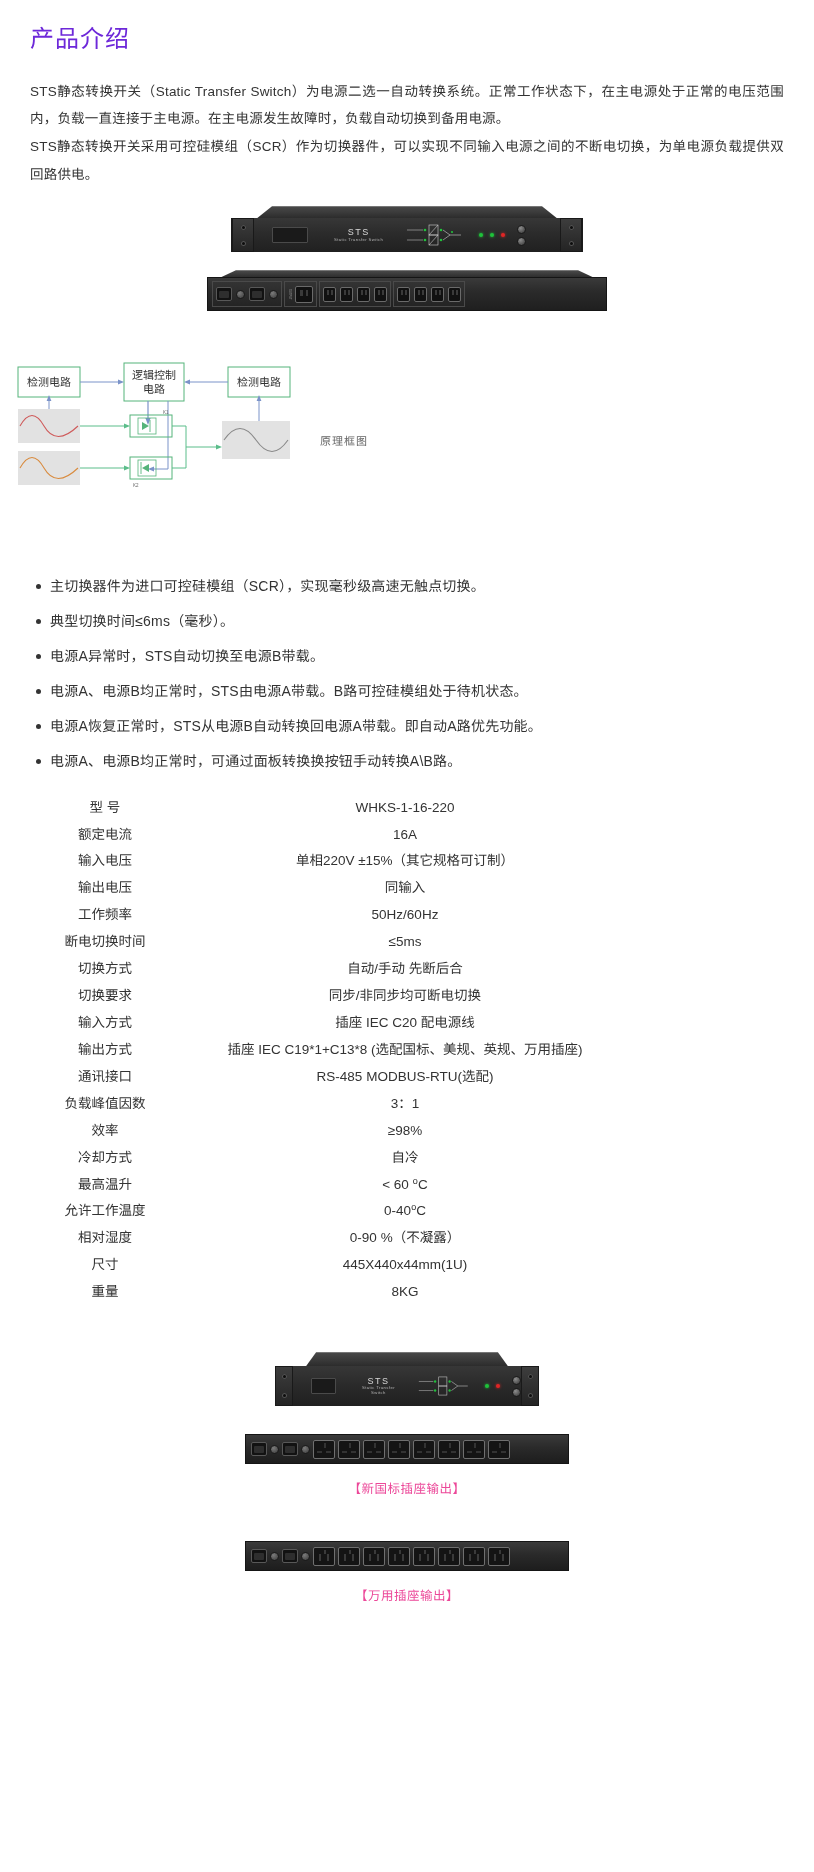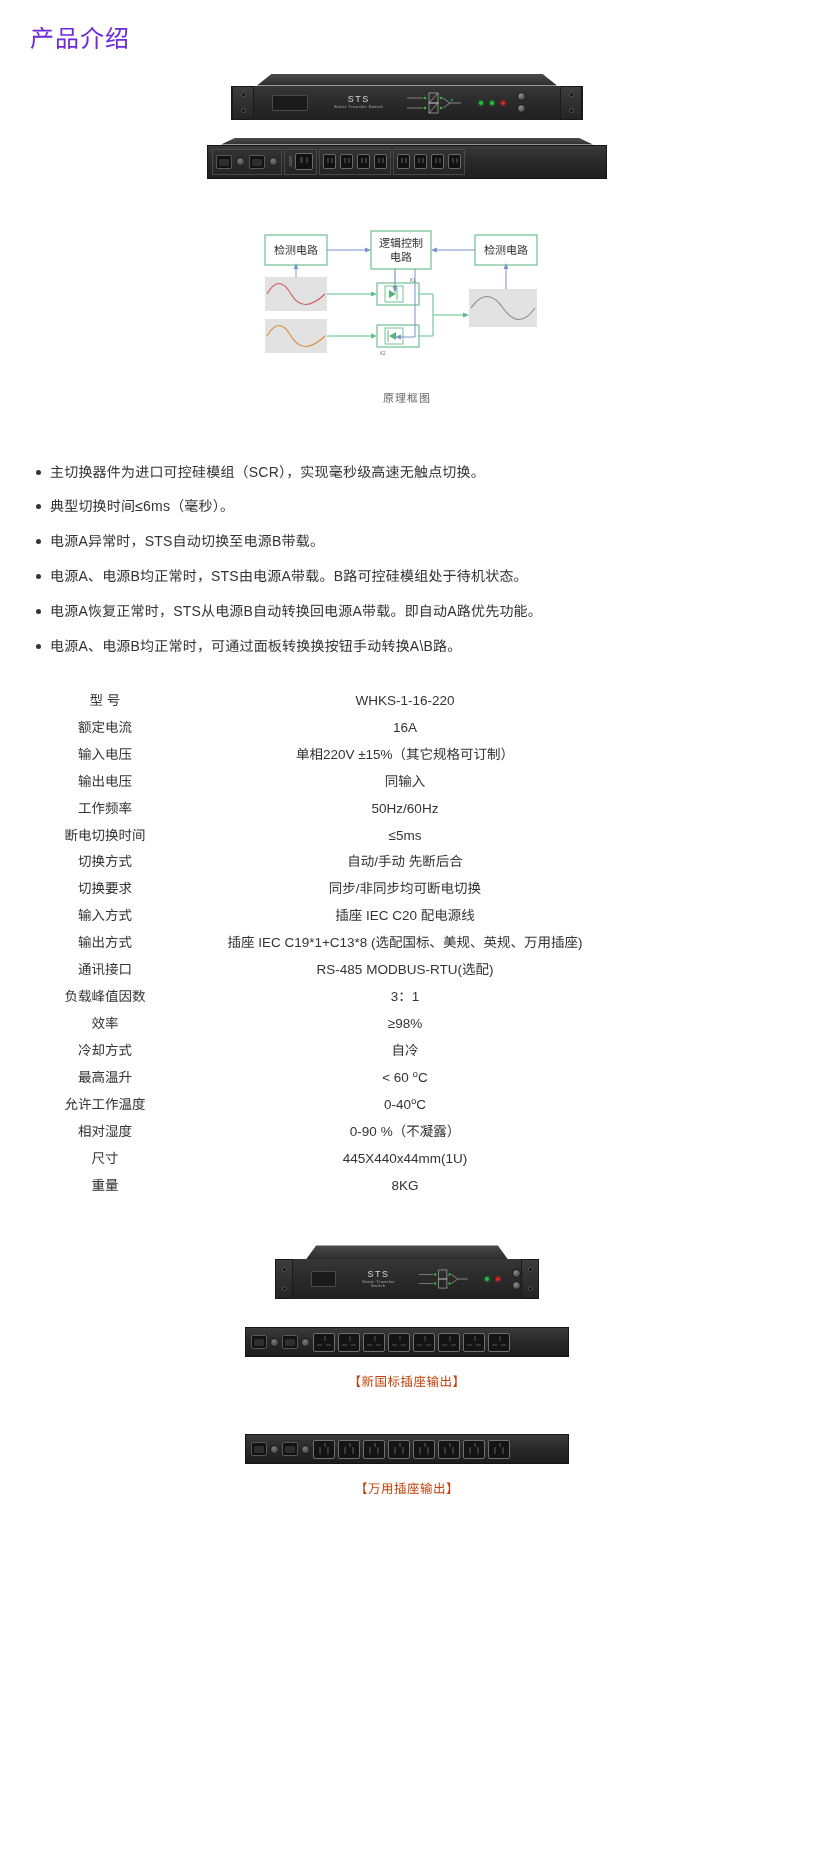--- a/index.html
+++ b/index.html
@@ -187,21 +187,21 @@
   .uni-socket .u1 { position:absolute; width:2px; height:7px; background:#3a3a3a; left:5px; top:6px; }
   .uni-socket .u2 { position:absolute; width:2px; height:7px; background:#3a3a3a; right:5px; top:6px; }
   .uni-socket .u3 { position:absolute; width:2px; height:4px; background:#3a3a3a; left:10px; top:2px; }
   .rear-vlabel {
     font-size: 2.6px; color:#9a9a9a;
     writing-mode: vertical-rl;
     white-space: nowrap;
   }
 
   
-  .diagram-wrap { margin-top: 48px; display:flex; flex-direction:column; align-items:center; }
+  .diagram-wrap { margin-top: 48px; display:flex; flex-direction:row; align-items:center; }
   .diagram-caption {
     margin-top: 2px;
     font-size: 11px; color: #666666; letter-spacing: 1px;
   }
 
   
   .features { margin: 58px 0 0 36px; }
   .features li {
     list-style: none;
     font-size: 14px;
@@ -215,21 +215,21 @@
   .features li:before {
     content:"";
     position:absolute; left:0; top:7px;
     width:5px; height:5px; border-radius:50%;
     background:#333;
   }
   .features ul { margin:0; padding:0; }
 
   
   .spec-table {
-    margin: 32px 0 0 0;
+    margin: 24px 0 0 0;
     width: 100%;
     border-collapse: collapse;
   }
   .spec-table td {
     font-size: 13.5px;
     color: #333;
     padding: 3px 0;
     line-height: 1.55;
   }
   .spec-table td.k {
@@ -244,21 +244,21 @@
   .spec-table td.v .vin {
     display: inline-block;
     width: 390px;
     text-align: center;
   }
 
   
   .bottom-photos { margin-top: 46px; }
   .bp-row { display:flex; justify-content:center; }
   .bp-caption {
-    text-align:center; font-size: 12.5px; color:#c2410c;
+    text-align:center; font-size: 12.5px; color:#ec4899;
     margin-top: 14px; letter-spacing:.5px;
   }
 
   .dev-front-lg { width: 242px; }
   .dev-front-lg .top-bevel { height: 14px; margin:0 20px; }
   .dev-front-lg .panel { height: 40px; }
   .dev-front-lg .ear { height: 40px; width: 18px; }
   .dev-front-lg .front-face { height: 40px; }
 
   .strip {
@@ -269,20 +269,24 @@
   }
   .spacer-lg { height: 28px; }
 </style>
 </head>
 <body>
 
 <div class="page">
 
   <h1 class="page-title">产品介绍</h1>
 
+  <div class="intro">
+    <p>STS静态转换开关（Static Transfer Switch）为电源二选一自动转换系统。正常工作状态下，在主电源处于正常的电压范围内，负载一直连接于主电源。在主电源发生故障时，负载自动切换到备用电源。</p>
+    <p>STS静态转换开关采用可控硅模组（SCR）作为切换器件，可以实现不同输入电源之间的不断电切换，为单电源负载提供双回路供电。</p>
+  </div>
 
   <div class="photo-block photo-front-wrap">
     <div class="dev-front">
       <div class="top-bevel"></div>
       <div class="panel">
         <div class="ear">
           <span class="hole"></span>
           <span class="hole"></span>
         </div>
         <div class="front-face">

